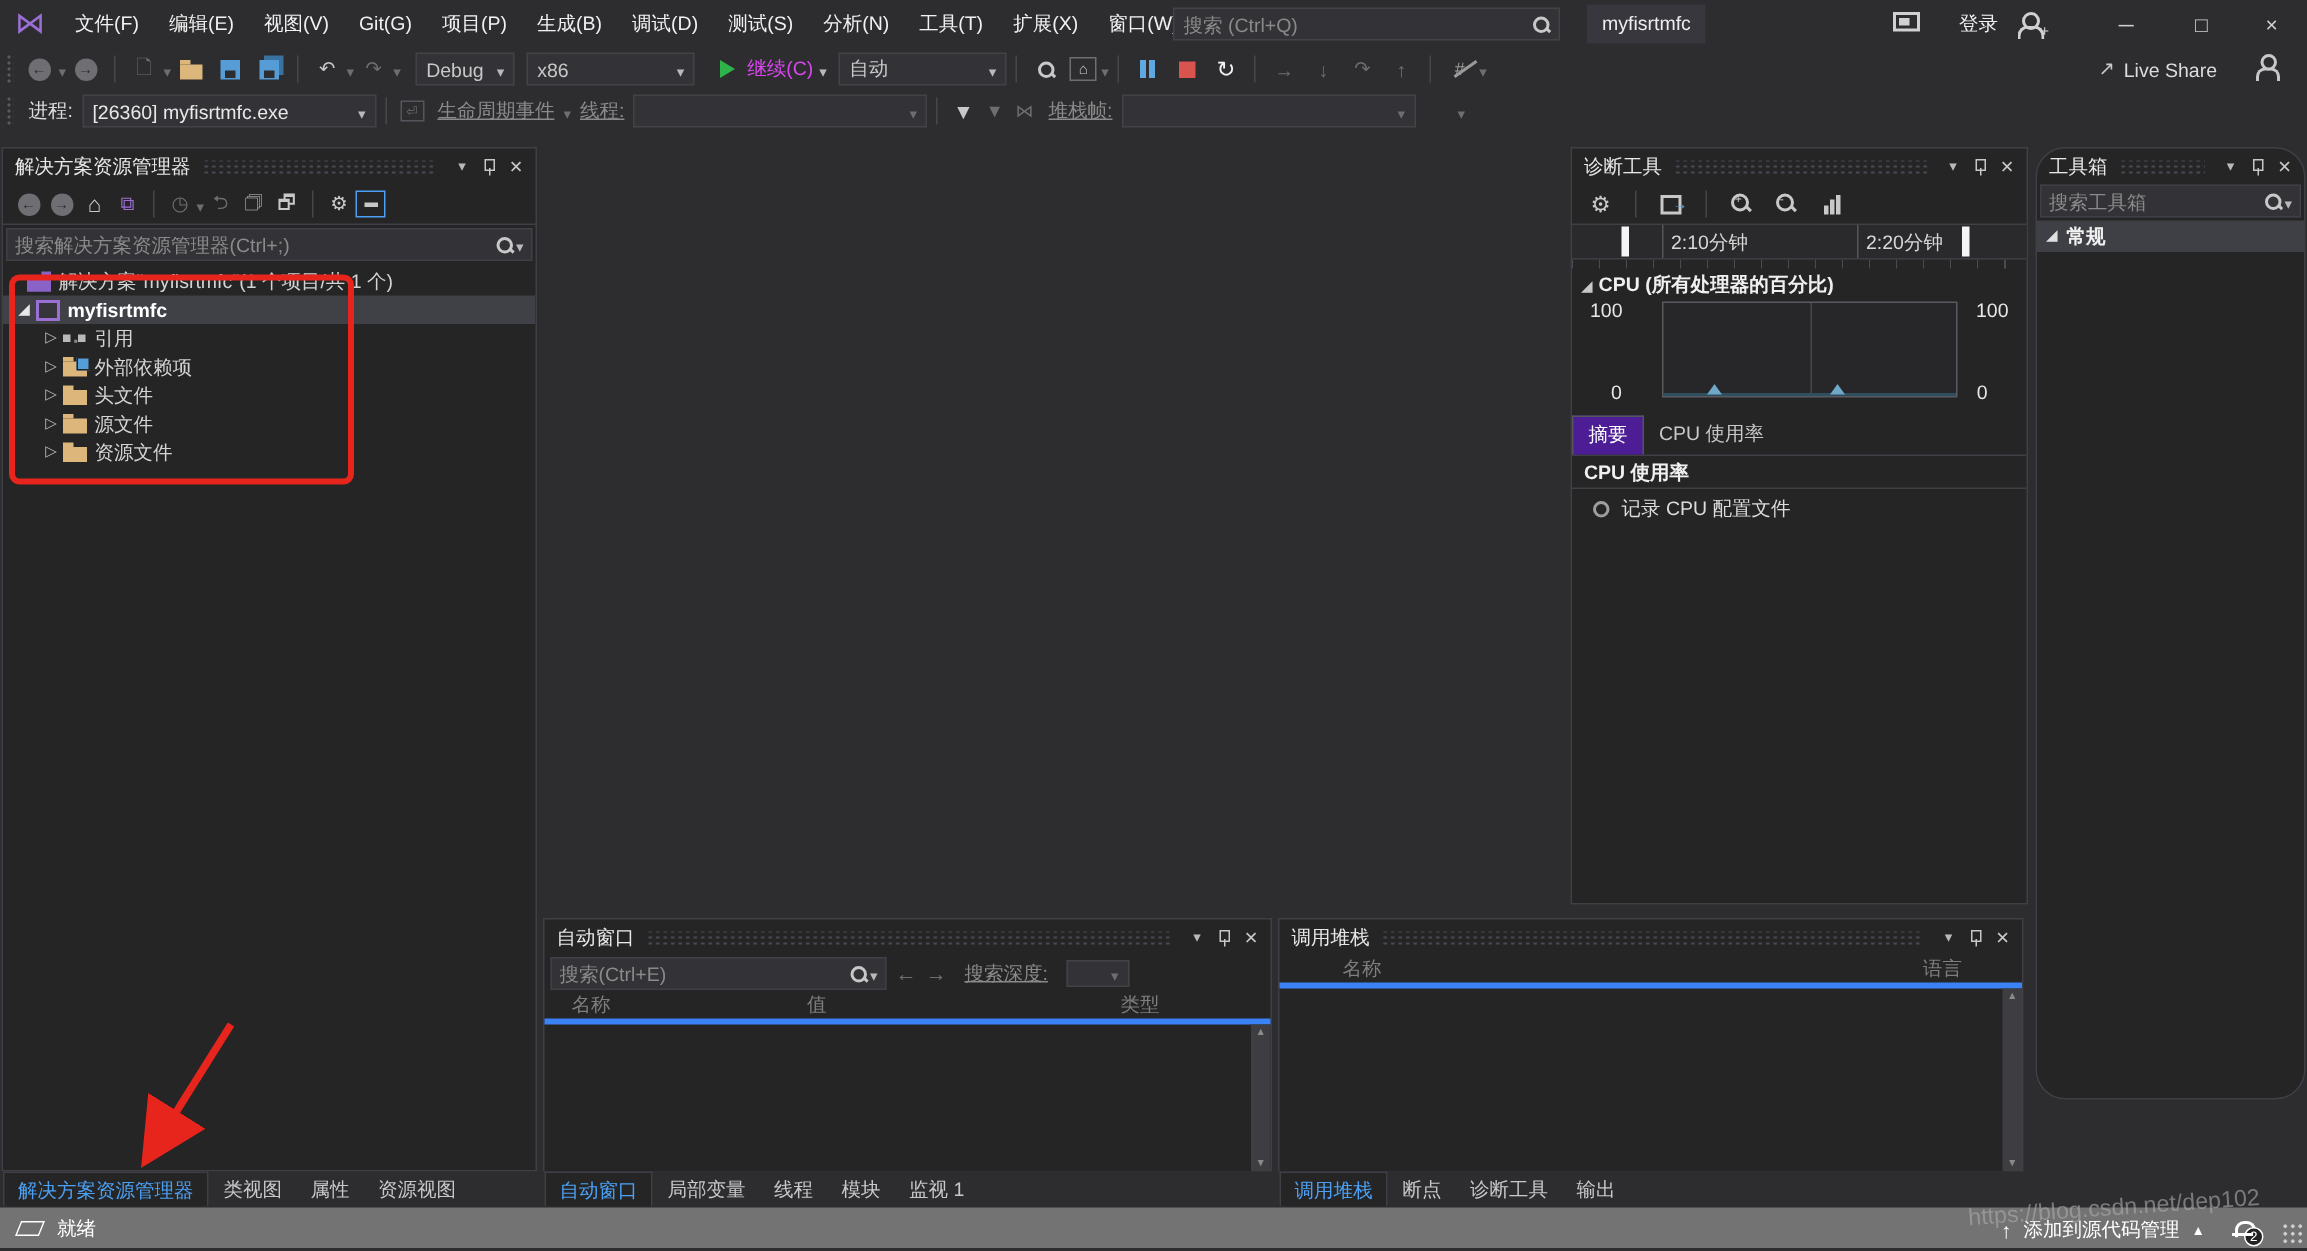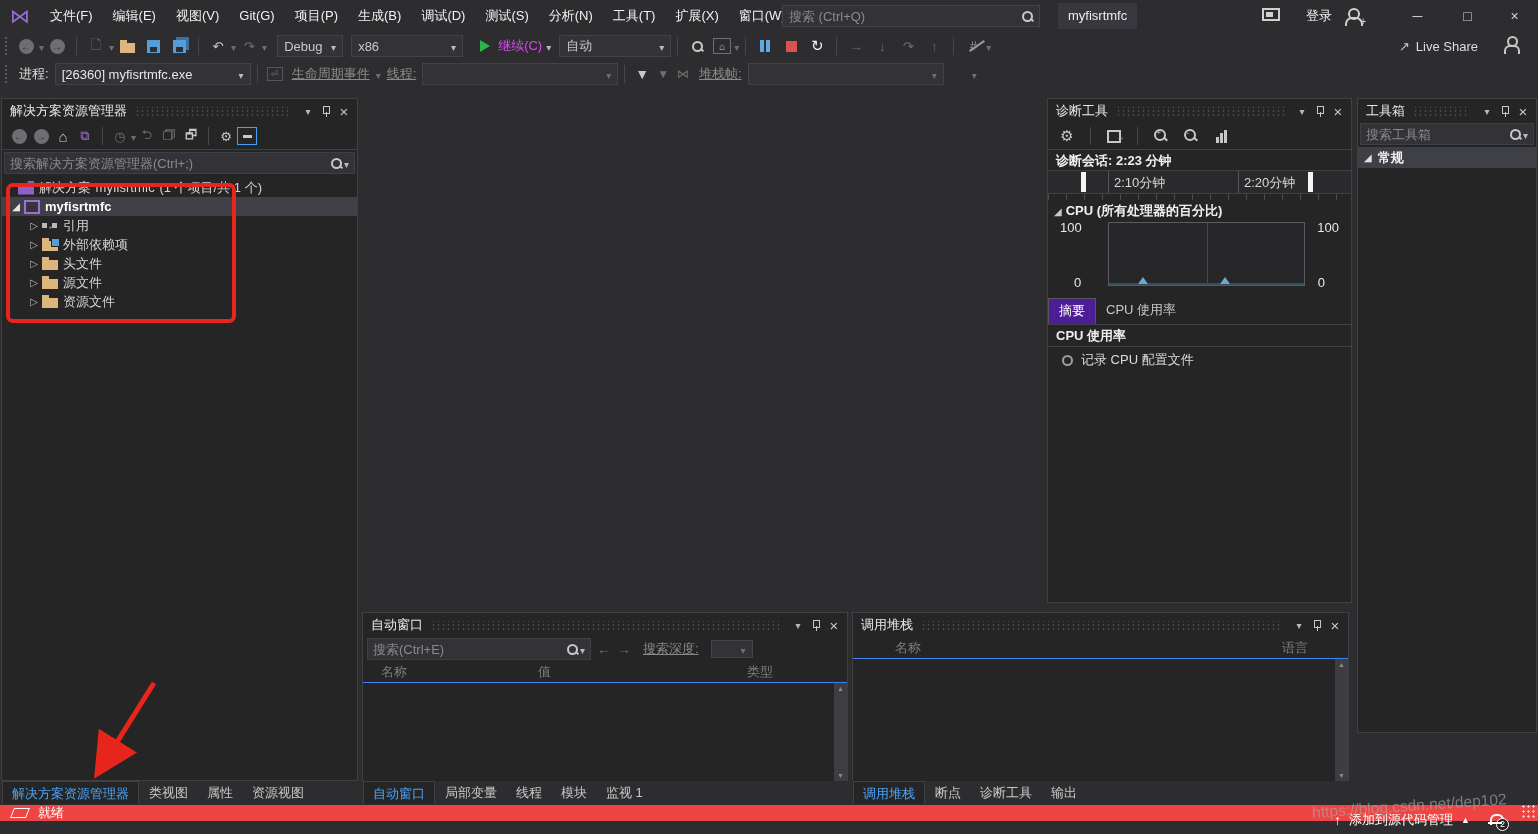--- a/index.html
+++ b/index.html
@@ -123,21 +123,21 @@
   .ic-folder { background:#dcb67a; height:10px; margin-top:3px; }
   .ic-folder::before { content:""; position:absolute; left:0; top:-3px; width:7px; height:3px; background:#dcb67a; }
   .ic-folder.dep::after { content:""; position:absolute; right:-2px; top:-3px; width:7px; height:7px;
     background:#569cd6; border:1px solid #252526; }
   .trow.sel { background:#3f4146; color:#ffffff; font-weight:bold; }
 
   
   .autos { left:362px; top:612px; width:486px; height:170px; }
   .cstack { left:852px; top:612px; width:497px; height:170px; }
   .gridhead { height:22px; display:flex; align-items:center; color:#7e7e7e;
-    border-bottom:1px solid #3b82f6; flex:none; position:relative; }
+    border-bottom:4px solid #3b82f6; flex:none; position:relative; }
   .vscroll { position:absolute; right:0; top:0; bottom:0; width:13px; background:#3e3e42;
     display:flex; flex-direction:column; justify-content:space-between; align-items:center; }
   .vscroll span { font-size:7px; color:#8a8a8a; padding:2px 0; }
   .searchrow { height:24px; display:flex; align-items:center; flex:none; padding:2px 4px; gap:6px; }
   .navarr { color:#6e6e6e; font-size:14px; }
 
   
   .diag { left:1047px; top:98px; width:305px; height:505px; }
   .diag-tools { height:27px; display:flex; align-items:center; padding:0 6px; gap:4px;
     border-bottom:1px solid #3f3f46; flex:none; }
@@ -171,29 +171,29 @@
     border-left:5px solid transparent; border-right:5px solid transparent; border-bottom:7px solid #6fa8c8; }
   .diagtabs { display:flex; margin:4px 0 0 0; border-bottom:1px solid #3f3f46; flex:none; }
   .dtab { padding:3px 10px 4px 10px; color:#c8c8c8; }
   .dtab.active { color:#ffffff; background:#4c1d95; border:1px solid #55555c; border-bottom:none; }
   .cpusec { height:22px; line-height:22px; padding:0 8px; font-weight:bold; color:#f0f0f0;
     border-bottom:1px solid #3f3f46; flex:none; }
   .recrow { height:26px; display:flex; align-items:center; gap:8px; padding:0 14px; flex:none; }
   .recdot { width:11px; height:11px; border:2px solid #9e9e9e; border-radius:50%; }
 
   
-  .tbox { left:1357px; top:98px; width:180px; height:635px; }
+  .tbox { left:1357px; top:98px; width:180px; height:635px;border-radius:20px; }
   .grouphdr { height:21px; display:flex; align-items:center; gap:6px; padding:0 6px;
     background:#3f3f46; color:#f0f0f0; font-weight:bold; flex:none; }
   .grouphdr .exp { font-size:10px; color:#e0e0e0; }
   .tbox-empty { margin:38px 10px 0 10px; text-align:center; line-height:1.65; color:#d4d4d4; }
 
   
-  .statusbar { position:absolute; left:0; top:805px; width:1538px; height:16px;
-    background:#ef4444; color:#ffffff; display:flex; align-items:center; }
+  .statusbar { position:absolute; left:0; top:805px; width:1538px; height:27px;
+    background:#737373; color:#ffffff; display:flex; align-items:center; }
   .sb-ico { width:16px; height:10px; border:1.5px solid #fff; transform:skewX(-22deg);
     margin:0 10px 0 12px; }
   .sb-right { position:absolute; right:36px; top:0; height:29px; display:flex;
     align-items:center; gap:8px; }
   .bell { position:relative; width:14px; height:14px; }
   .bell::before { content:""; position:absolute; left:2px; top:1px; width:10px; height:9px;
     border:2px solid #fff; border-bottom:none; border-radius:6px 6px 0 0; }
   .bell::after { content:""; position:absolute; left:0; top:9px; width:14px; height:2px; background:#fff; }
   .badge { position:absolute; right:-7px; bottom:-4px; width:13px; height:13px; border-radius:50%;
     background:#222; border:1px solid #fff; color:#fff; font-size:9px; line-height:11px; text-align:center; }
@@ -527,21 +527,20 @@
           </span>
         </span>
       <span class="tbicon">
         <span class="chartico">
             <i style="height:6px"></i>
             <i style="height:10px"></i>
             <i style="height:13px"></i>
           </span>
       </span>
     </div>
-    <div class="sessrow">诊断会话: 2:23 分钟</div>
     <div class="ruler">
       <span class="wbar" style="left:33px"></span>
       <span class="mark" style="left:60px">2:10分钟</span>
       <span class="mark" style="left:190px">2:20分钟</span>
       <span class="wbar" style="left:260px"></span>
     </div>
     <div class="ticks"></div>
     <div class="cpuhead">
       <span class="exp">◢</span><span>CPU (所有处理器的百分比)</span>
     </div>

